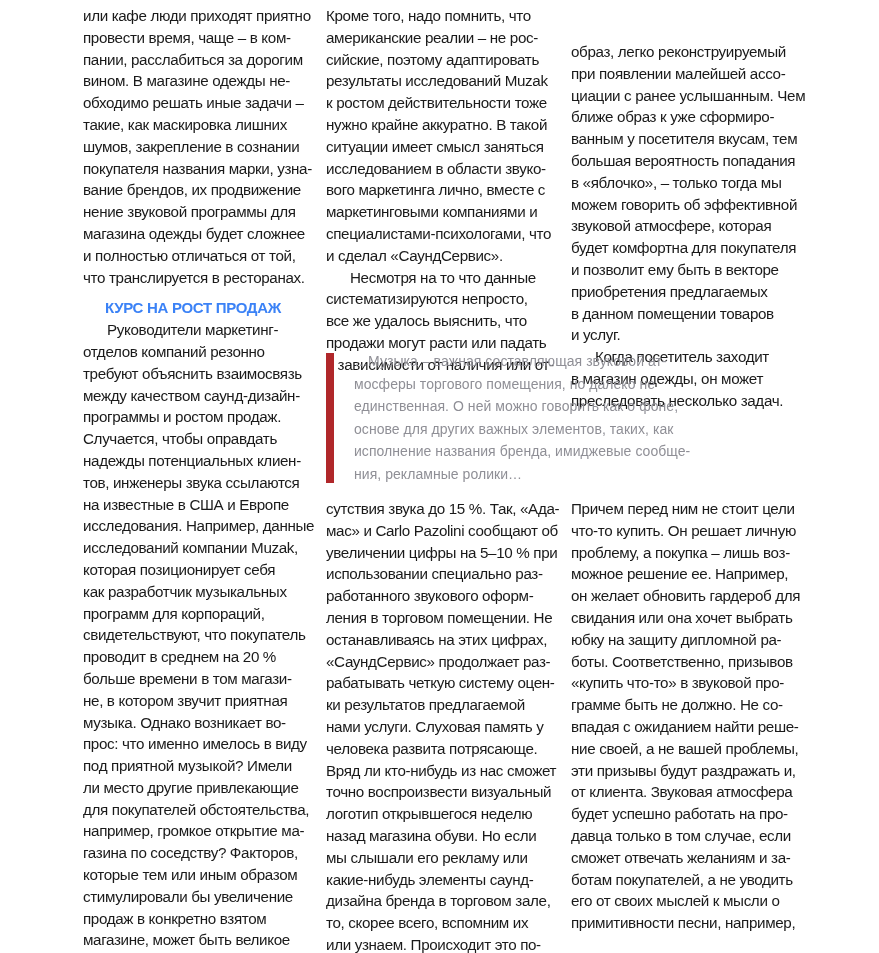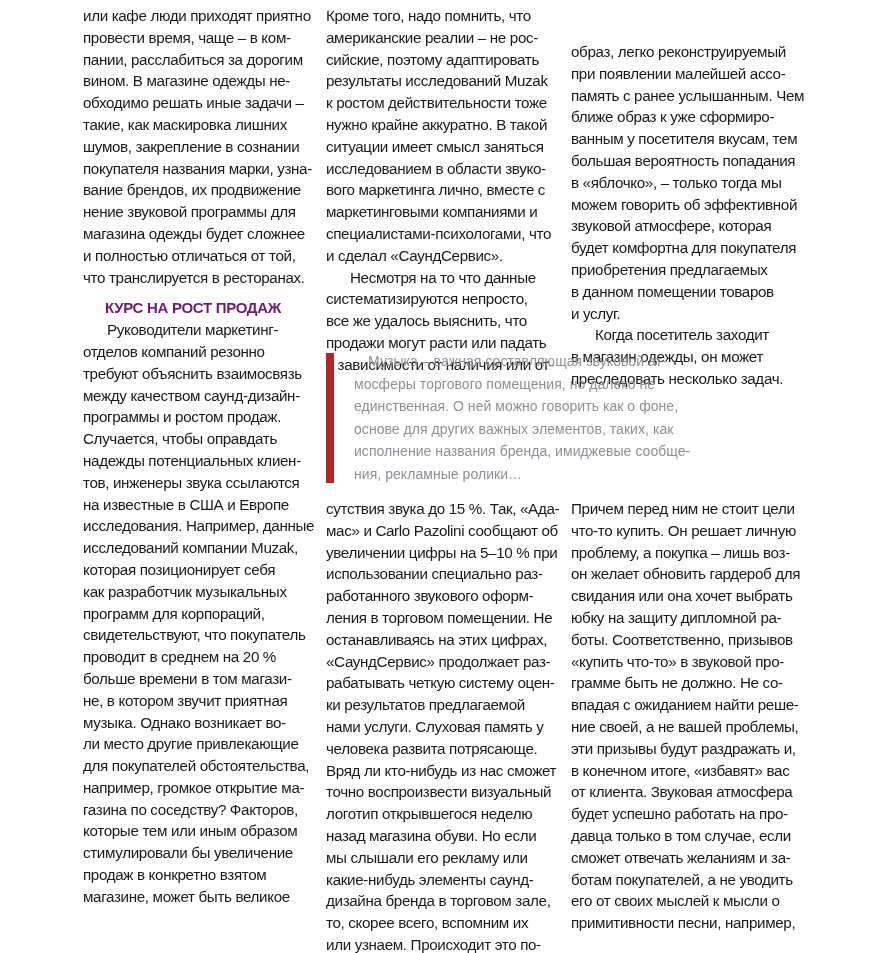--- a/index.html
+++ b/index.html
@@ -6,21 +6,21 @@
   body { width: 879px; height: 953px; position: relative; overflow: hidden;
          font-family: "Liberation Sans", sans-serif; color: #1a1a1a; }
   .col { position: absolute; font-size: 15.2px; line-height: 21.8px; letter-spacing: -0.35px; }
   .col .ln { display: block; white-space: nowrap; }
   .col .ind { padding-left: 24px; }
   #col1 { left: 83px; top: 5px; width: 225px; }
   #col2 { left: 326px; top: 5px; width: 232px; }
   #col3 { left: 571px; top: 5px; width: 245px; margin-top: 36px; }
   #col2b { left: 326px; top: 498px; width: 232px; }
   #col3b { left: 571px; top: 498px; width: 245px; }
-  .heading { color: #701a75; font-weight: bold; font-size: 15px; letter-spacing: -0.3px;
+  .heading { color: #3b82f6; font-weight: bold; font-size: 15px; letter-spacing: -0.3px;
              padding-left: 22px; display: block; }
   .gap { display: block; height: 9px; }
   #quote { position: absolute; left: 326px; top: 353px; width: 500px; }
   #quote .bar { position: absolute; left: 0; top: 0; width: 8px; height: 130px; background: #b0272a; }
   #quote .qtext { position: absolute; left: 28px; top: -3px; font-family: Liberation Sans, sans-serif;
                   font-size: 14px; line-height: 22.6px; color: #8f8f96; letter-spacing: 0.05px; }
   #quote .qtext .ln { display: block; white-space: nowrap; }
 </style>
 </head>
 <body>
@@ -56,20 +56,22 @@
     <span class="ln">исследования. Например, данные</span>
     <span class="ln">исследований компании Muzak,</span>
     <span class="ln">которая позиционирует себя</span>
     <span class="ln">как разработчик музыкальных</span>
     <span class="ln">программ для корпораций,</span>
     <span class="ln">свидетельствуют, что покупатель</span>
     <span class="ln">проводит в среднем на 20 %</span>
     <span class="ln">больше времени в том магази-</span>
     <span class="ln">не, в котором звучит приятная</span>
     <span class="ln">музыка. Однако возникает во-</span>
+    <span class="ln">прос: что именно имелось в виду</span>
+    <span class="ln">под приятной музыкой? Имели</span>
     <span class="ln">ли место другие привлекающие</span>
     <span class="ln">для покупателей обстоятельства,</span>
     <span class="ln">например, громкое открытие ма-</span>
     <span class="ln">газина по соседству? Факторов,</span>
     <span class="ln">которые тем или иным образом</span>
     <span class="ln">стимулировали бы увеличение</span>
     <span class="ln">продаж в конкретно взятом</span>
     <span class="ln">магазине, может быть великое</span>
 
   </div>
@@ -91,28 +93,29 @@
   <span class="ln ind">Несмотря на то что данные</span>
   <span class="ln">систематизируются непросто,</span>
   <span class="ln">все же удалось выяснить, что</span>
   <span class="ln">продажи могут расти или падать</span>
   <span class="ln">в зависимости от наличия или от-</span>
 </div>
 
 <div class="col" id="col3">
   <span class="ln">образ, легко реконструируемый</span>
   <span class="ln">при появлении малейшей ассо-</span>
-  <span class="ln">память с ранее услышанным. Чем</span>
+  <span class="ln">циации с ранее услышанным. Чем</span>
   <span class="ln">ближе образ к уже сформиро-</span>
   <span class="ln">ванным у посетителя вкусам, тем</span>
   <span class="ln">большая вероятность попадания</span>
   <span class="ln">в «яблочко», – только тогда мы</span>
   <span class="ln">можем говорить об эффективной</span>
   <span class="ln">звуковой атмосфере, которая</span>
   <span class="ln">будет комфортна для покупателя</span>
+  <span class="ln">и позволит ему быть в векторе</span>
   <span class="ln">приобретения предлагаемых</span>
   <span class="ln">в данном помещении товаров</span>
   <span class="ln">и услуг.</span>
   <span class="ln ind">Когда посетитель заходит</span>
   <span class="ln">в магазин одежды, он может</span>
   <span class="ln">преследовать несколько задач.</span>
 </div>
 
 <div id="quote">
   <div class="bar"></div>
@@ -148,30 +151,30 @@
   <span class="ln">дизайна бренда в торговом зале,</span>
   <span class="ln">то, скорее всего, вспомним их</span>
   <span class="ln">или узнаем. Происходит это по-</span>
 
 </div>
 
 <div class="col" id="col3b">
   <span class="ln">Причем перед ним не стоит цели</span>
   <span class="ln">что-то купить. Он решает личную</span>
   <span class="ln">проблему, а покупка – лишь воз-</span>
+  <span class="ln">можное решение ее. Например,</span>
   <span class="ln">он желает обновить гардероб для</span>
   <span class="ln">свидания или она хочет выбрать</span>
   <span class="ln">юбку на защиту дипломной ра-</span>
   <span class="ln">боты. Соответственно, призывов</span>
   <span class="ln">«купить что-то» в звуковой про-</span>
   <span class="ln">грамме быть не должно. Не со-</span>
   <span class="ln">впадая с ожиданием найти реше-</span>
   <span class="ln">ние своей, а не вашей проблемы,</span>
   <span class="ln">эти призывы будут раздражать и,</span>
-  <span class="ln">в конечном итоге, «избавят» вас</span>
   <span class="ln">от клиента. Звуковая атмосфера</span>
   <span class="ln">будет успешно работать на про-</span>
   <span class="ln">давца только в том случае, если</span>
   <span class="ln">сможет отвечать желаниям и за-</span>
   <span class="ln">ботам покупателей, а не уводить</span>
   <span class="ln">его от своих мыслей к мысли о</span>
   <span class="ln">примитивности песни, например,</span>
 
 </div>
 

